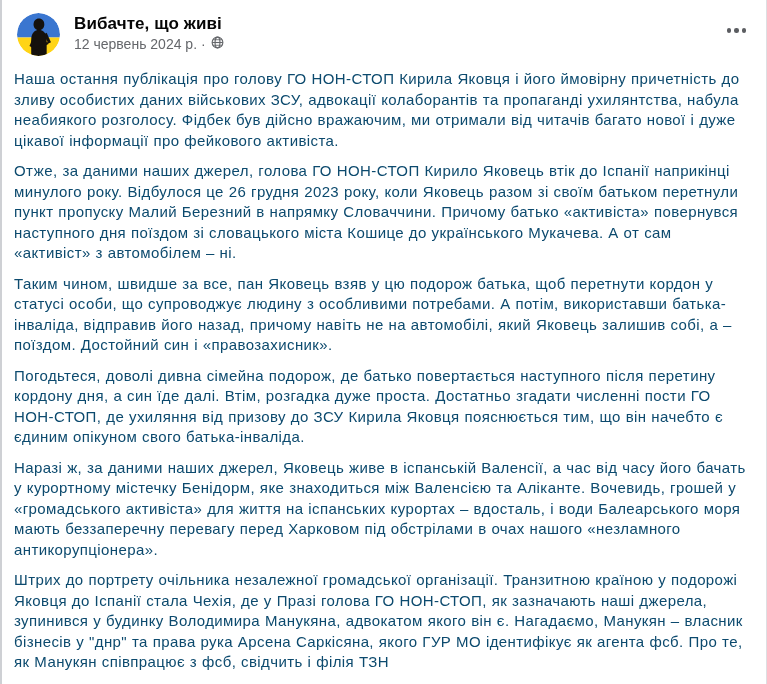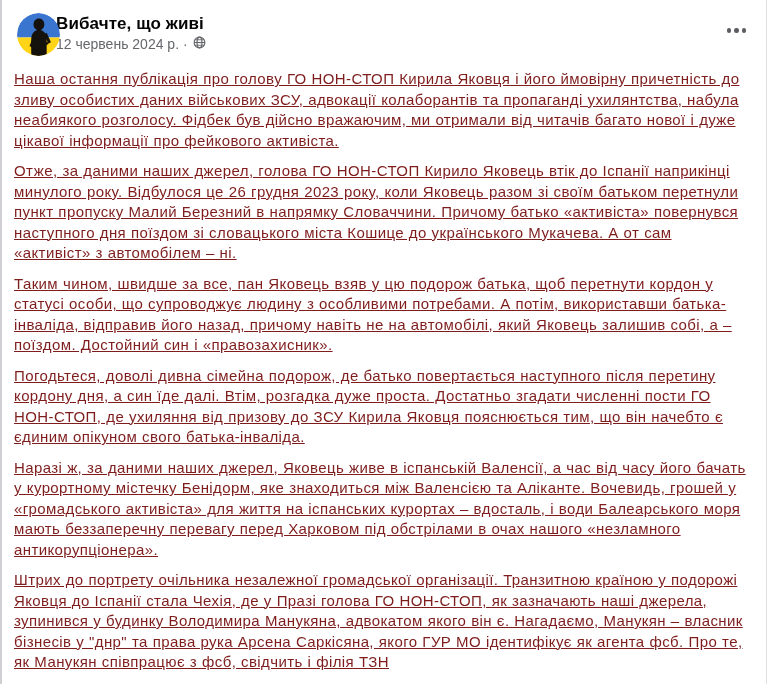--- a/index.html
+++ b/index.html
@@ -34,21 +34,21 @@
     left: 15px;
     top: 13px;
     width: 43px;
     height: 43px;
     border-radius: 50%;
     overflow: hidden;
     cursor: pointer;
   }
   .avatar svg { display: block; width: 100%; height: 100%; }
   .header-text {
-    margin-left: 39px;
+    margin-left: 57px;
     padding-top: 0px;
   }
   .page-name {
     font-size: 17px;
     font-weight: 700;
     color: #050505;
     line-height: 21px;
     letter-spacing: 0.1px;
     cursor: pointer;
   }
@@ -81,23 +81,22 @@
   }
   
   .post-body {
     padding: 4px 13px 0 12px;
   }
   .post-body p {
     margin: 0 0 10px 0;
     font-size: 15px;
     line-height: 20.5px;
     letter-spacing: 0.4px;
-    color: #7f1d1d;
+    color: #0c4a6e;
     word-spacing: 0.3px;
-    text-decoration: underline;
   }
 </style>
 </head>
 <body>
 
 <div class="viewport">
   <div class="post-card">
 
     <div class="post-header">
 

